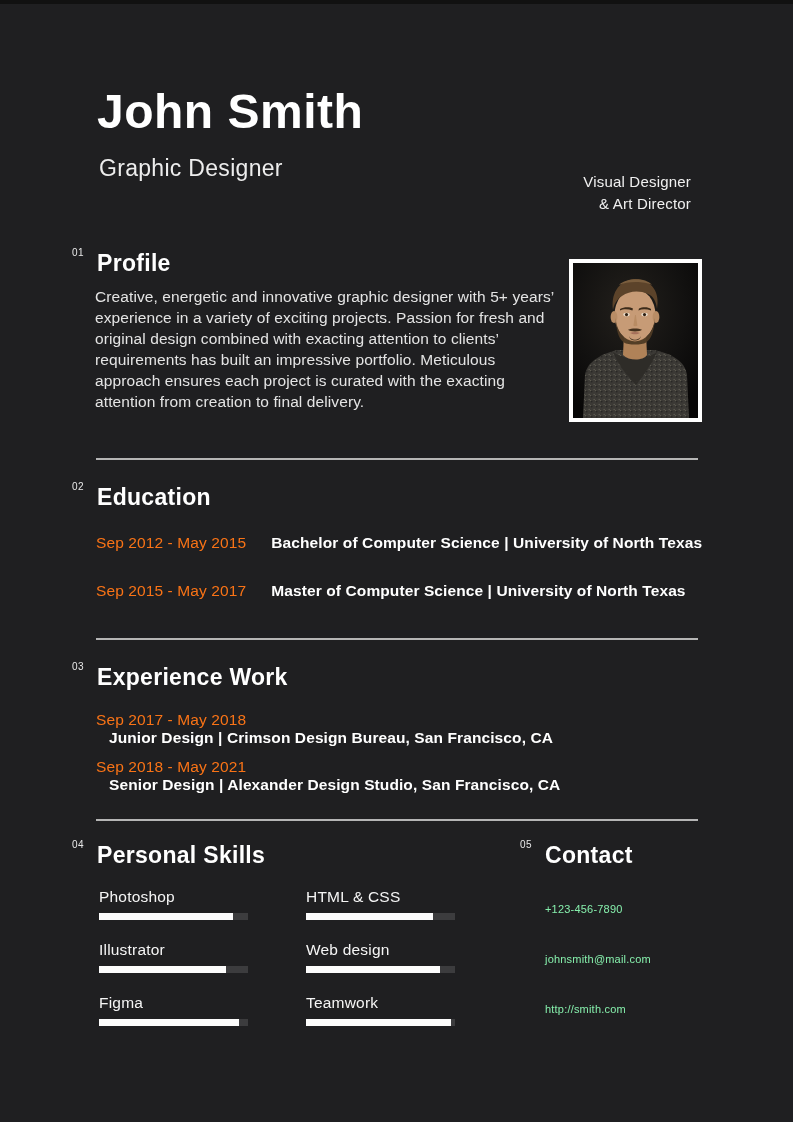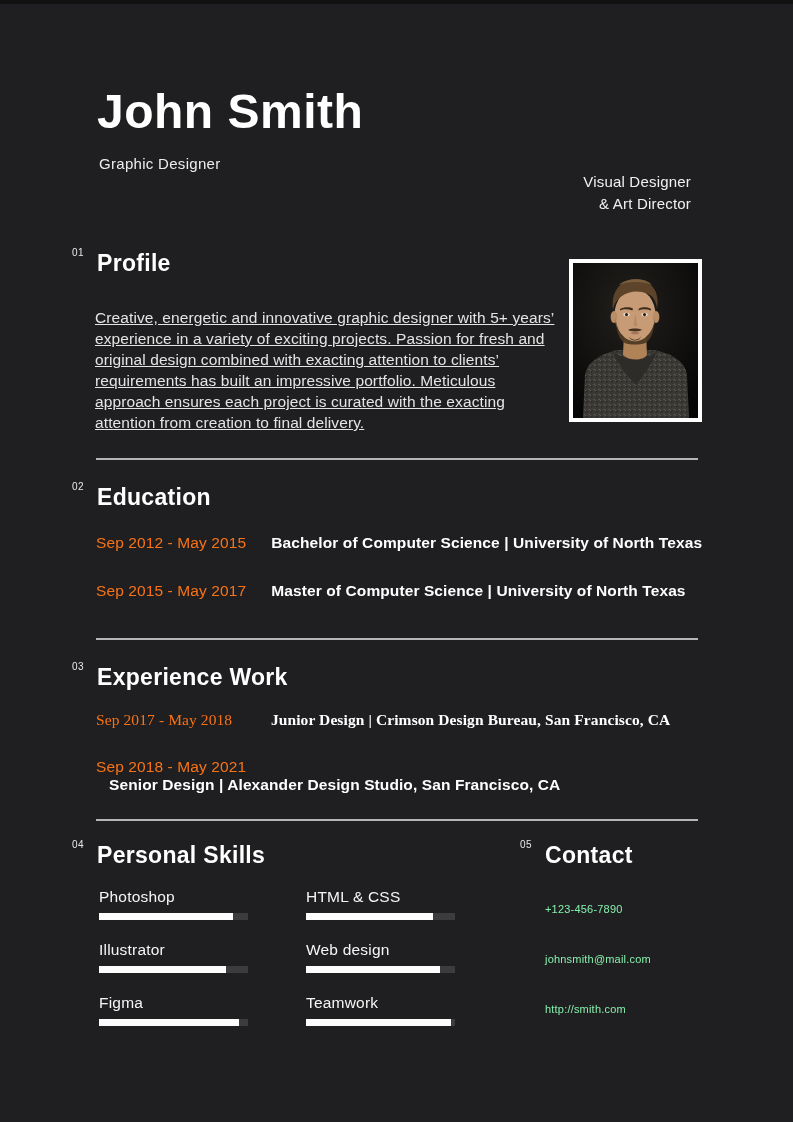--- a/index.html
+++ b/index.html
@@ -18,21 +18,21 @@
 
   
   .name {
     position: absolute; left: 97px; top: 83px;
     font-size: 48px; font-weight: 700; letter-spacing: 0.5px;
     color: var(--text);
     line-height: 1.05;
   }
   .job-title {
     position: absolute; left: 99px; top: 151px;
-    font-size: 15px; font-weight: 400; color: #ededed;
+    font-size: 23px; font-weight: 400; color: #ededed;
     letter-spacing: 0.3px;
   }
   .tagline {
     position: absolute; right: 102px; top: 167px;
     text-align: right; font-size: 15px; line-height: 21.5px;
     color: #f0f0f0; letter-spacing: 0.2px;
   }
 
   
   .sec-num {
@@ -44,24 +44,23 @@
     font-size: 23px; font-weight: 700; color: var(--text);
     letter-spacing: 0.3px;
   }
   .divider {
     position: absolute; left: 96px; width: 602px; height: 2px;
     background: var(--divider, #b5b5b5); border: none;
   }
 
   
   .profile-body {
-    position: absolute; left: 95px; top: 303px; width: 462px;
+    position: absolute; left: 95px; top: 282px; width: 462px;
     font-size: 15.5px; line-height: 21px; color: #e4e4e4;
     letter-spacing: 0.1px;
-    text-decoration: underline;
   }
   .photo-frame {
     position: absolute; left: 569px; top: 255px;
     width: 133px; height: 163px;
     border: 4px solid #ffffff;
     background: #0d0c0b;
   }
   .photo-frame svg { display: block; width: 100%; height: 100%; }
 
   
@@ -176,21 +175,21 @@
   </div>
   <div class="t-row" style="top:578px;">
     <span class="dates">Sep 2015 - May 2017</span>
     <span class="detail">Master of Computer Science | University of North Texas</span>
   </div>
 
   <div class="divider" style="top:634px;"></div>
 
   <span class="sec-num" style="left:72px; top:657px;">03</span>
   <h2 class="sec-heading" style="left:97px; top:660px;">Experience Work</h2>
-  <div class="t-row" style="top:707px;font-family:Liberation Serif, serif;">
+  <div class="t-row" style="top:707px;">
     <span class="dates">Sep 2017 - May 2018</span>
     <span class="detail">Junior Design | Crimson Design Bureau, San Francisco, CA</span>
   </div>
   <div class="t-row" style="top:754px;">
     <span class="dates">Sep 2018 - May 2021</span>
     <span class="detail">Senior Design | Alexander Design Studio, San Francisco, CA</span>
   </div>
 
   <div class="divider" style="top:815px;"></div>
 

